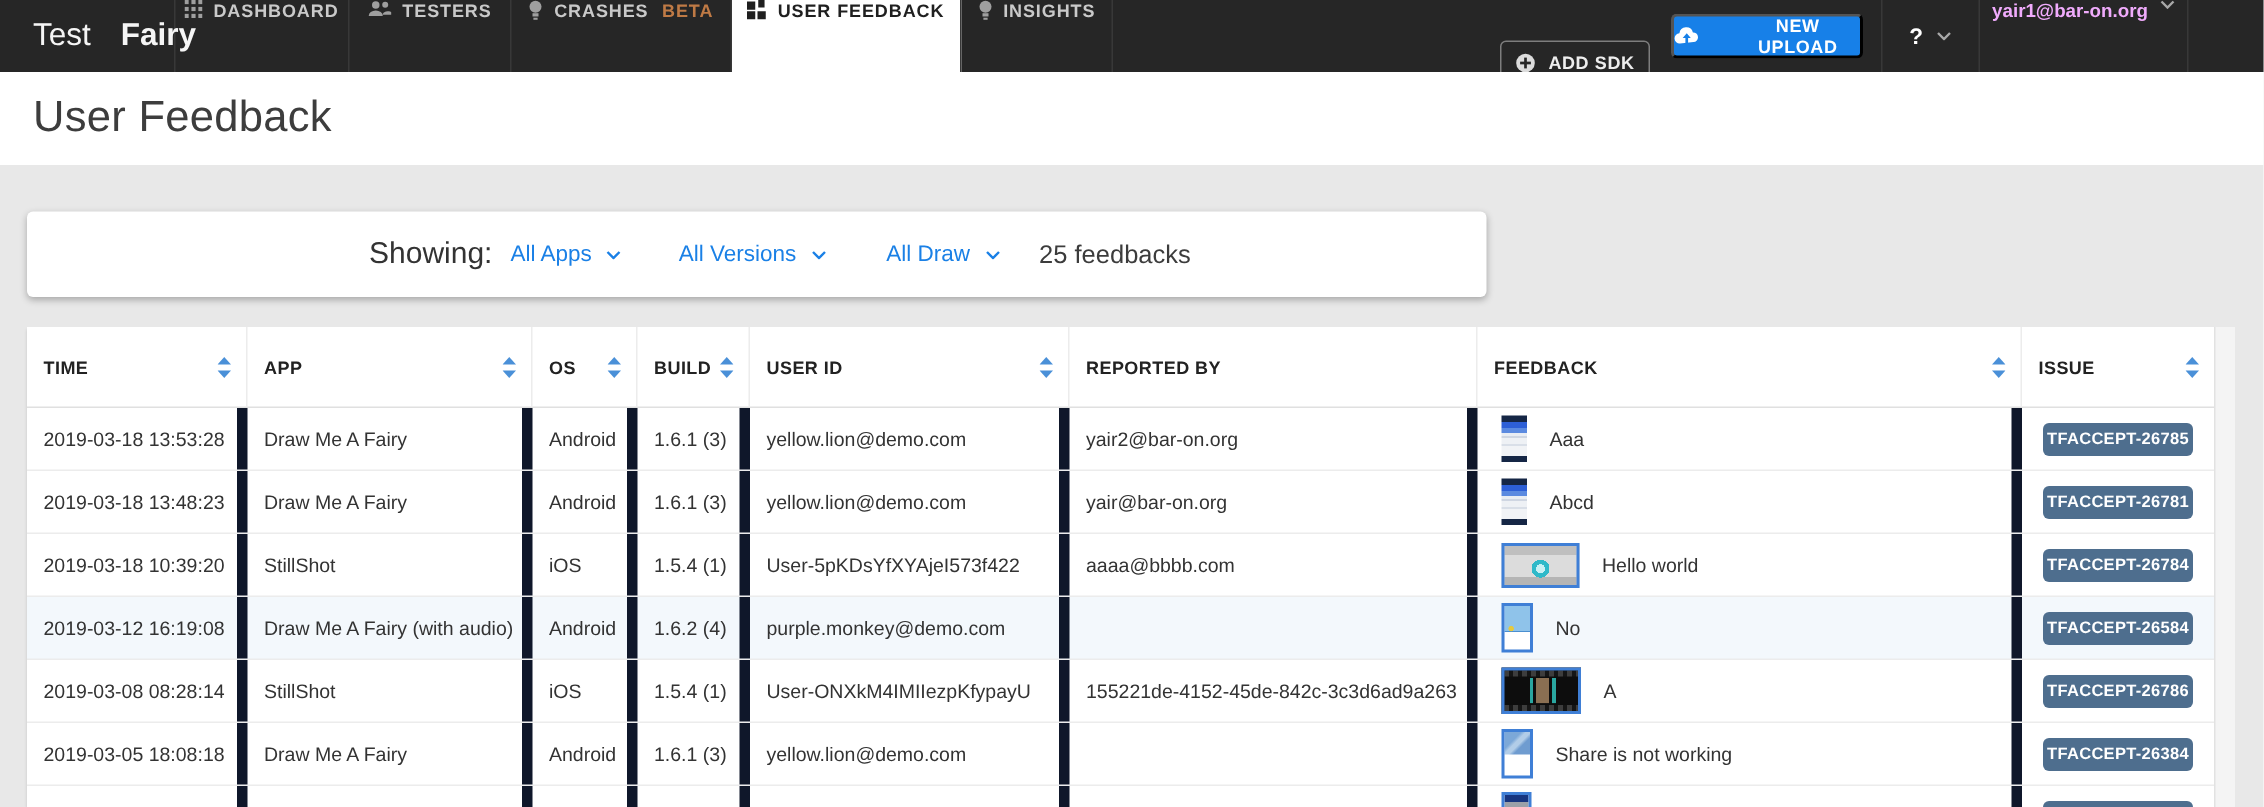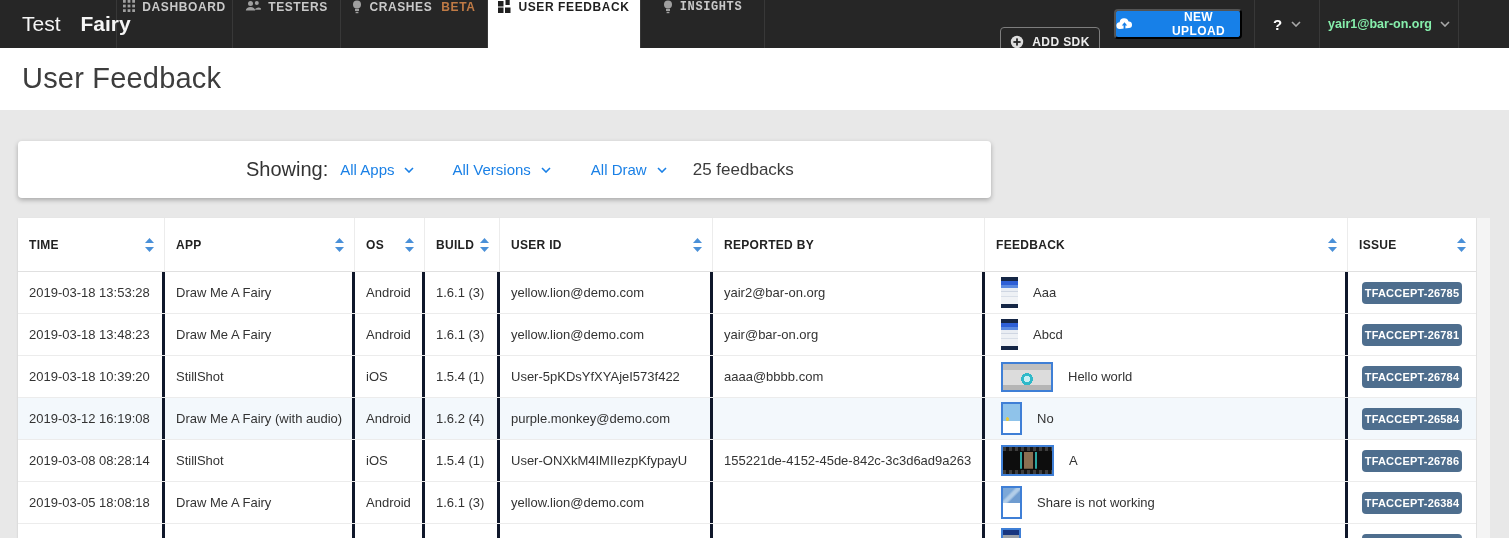--- a/index.html
+++ b/index.html
@@ -21,40 +21,40 @@
     border-right:1px solid #383838; color:#c9c9c9; font-size:12px;
     letter-spacing:.6px; font-weight:600; gap:7px; cursor:pointer; }
   .nav-logo { width:117px; justify-content:flex-start; padding-left:22px;
     font-size:21px; letter-spacing:0; color:#f5f5f5; font-weight:400; cursor:pointer;
     display:flex; align-items:center; border-right:1px solid #383838; }
   .nav-logo b { font-weight:700;margin-left:20px; }
   .sec-dashboard { width:116px; }
   .sec-testers  { width:108px; }
   .sec-crashes  { width:147px; }
   .sec-feedback { width:153px; background:#fff; color:#1f1f1f; }
-  .sec-insights { width:124px;font-family:Liberation Mono, monospace; }
+  .sec-insights { width:101px; }
   .beta { color:#bf7a45; font-weight:700; margin-left:2px; }
   .nav-ic { display:inline-flex; color:#9f9f9f; }
   .sec-feedback .nav-ic { color:#1f1f1f; }
 
   .nav-right { margin-left:auto; display:flex; align-items:center; }
   .btn-addsdk { height:30px; width:100px; border:1px solid #7d7d7d; border-radius:4px;
     display:flex; align-items:center; justify-content:center; gap:8px;
     color:#ededed; font-size:12px; font-weight:700; letter-spacing:.4px; cursor:pointer;
     background:transparent;margin-top:36px; }
   .btn-upload { height:30px; width:128px; border-radius:4px; margin-left:14px; margin-right:12px;
     display:flex; align-items:center; justify-content:center; gap:24px;
     color:#fff; font-size:12px; font-weight:700; letter-spacing:.4px; cursor:pointer;
     background:#1780e8; }
   .nav-help { width:66px; height:48px; border-left:1px solid #383838; border-right:1px solid #383838;
     display:flex; align-items:center; justify-content:center; gap:9px;
     color:#fff; font-weight:700; font-size:15px; cursor:pointer; }
   .nav-user { width:139px; height:48px; border-right:1px solid #383838;
-    display:flex; align-items:center; justify-content:center; gap:8px;
-    color:#86efac; font-weight:600; font-size:12.5px; cursor:pointer; }
+    display:flex; align-items:flex-start; justify-content:center; gap:8px;
+    color:#f0abfc; font-weight:600; font-size:12.5px; cursor:pointer; }
   .nav-endpad { width:50px; height:48px; }
   .chev { color:#a8a8a8; display:inline-flex; }
 
   
   .titlebar { position:absolute; left:0; top:48px; width:1509px; height:62px; background:#fff; }
   .page-title { position:absolute; left:22px; top:14px; font-size:29px; font-weight:300;
     color:#3d3d3d; letter-spacing:.2px; }
 
   
   .filterbar { position:absolute; left:18px; top:141px; width:973px; height:57px;
@@ -75,21 +75,21 @@
     grid-template-columns:147px 190px 70px 75px 213px 272px 363px 128px; }
   .thead { height:54px; border-bottom:1px solid #e0e0e0; }
   .th { display:flex; align-items:center; justify-content:space-between;
     padding:0 10px 0 11px; font-size:12px; font-weight:700; color:#222;
     letter-spacing:.3px; border-right:1px solid #ececec; }
   .th:last-child { border-right:none; }
   .sort { display:inline-flex; flex:none; }
   .trow { height:42px; border-bottom:1px solid #ececec; background:#fff; cursor:pointer; }
   .trow.highlight { background:#f3f8fc; }
   .td { display:flex; align-items:center; padding-left:11px; font-size:13px; color:#333;
-    border-right:3px solid #0f172a; overflow:hidden; white-space:nowrap; }
+    border-right:7px solid #0f172a; overflow:hidden; white-space:nowrap; }
   .td:last-child { border-right:none; }
   .c-feedback { padding-left:16px; gap:15px; }
   .c-issue { padding-left:14px; }
   .badge { min-width:100px; height:22px; background:#4e6e8e; border-radius:4px;
     color:#fff; font-size:11px; font-weight:700; letter-spacing:.2px;
     display:inline-flex; align-items:center; justify-content:center; padding:0 1px; }
 
   
   .thumb { flex:none; display:inline-block; }
   .thumb-phone-blue { width:17px; height:31px;

